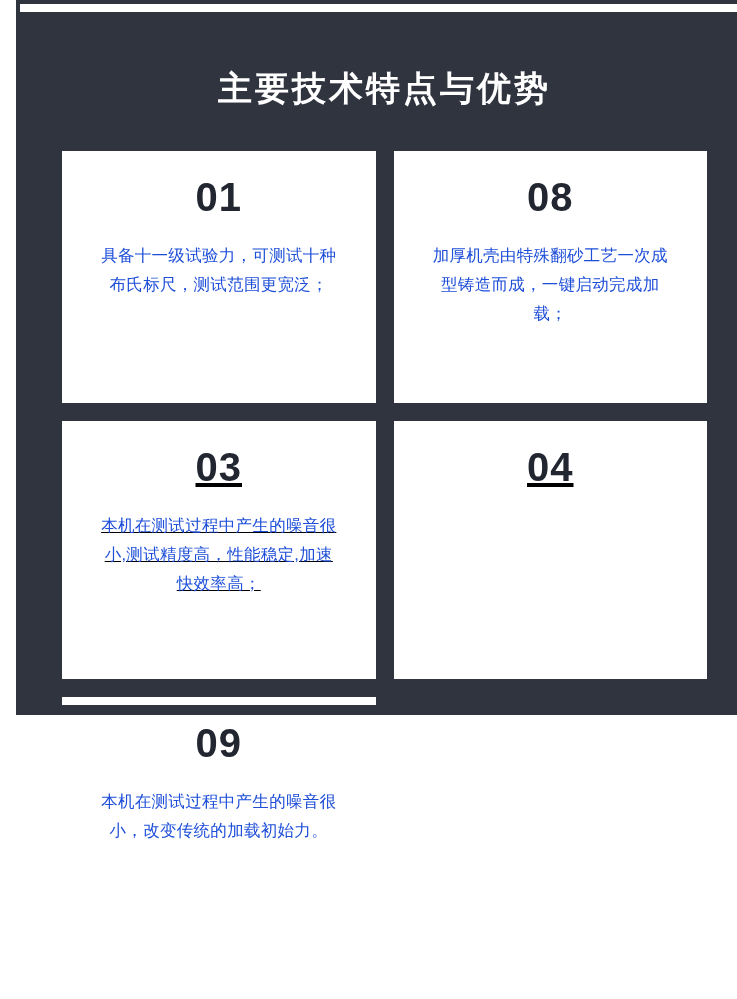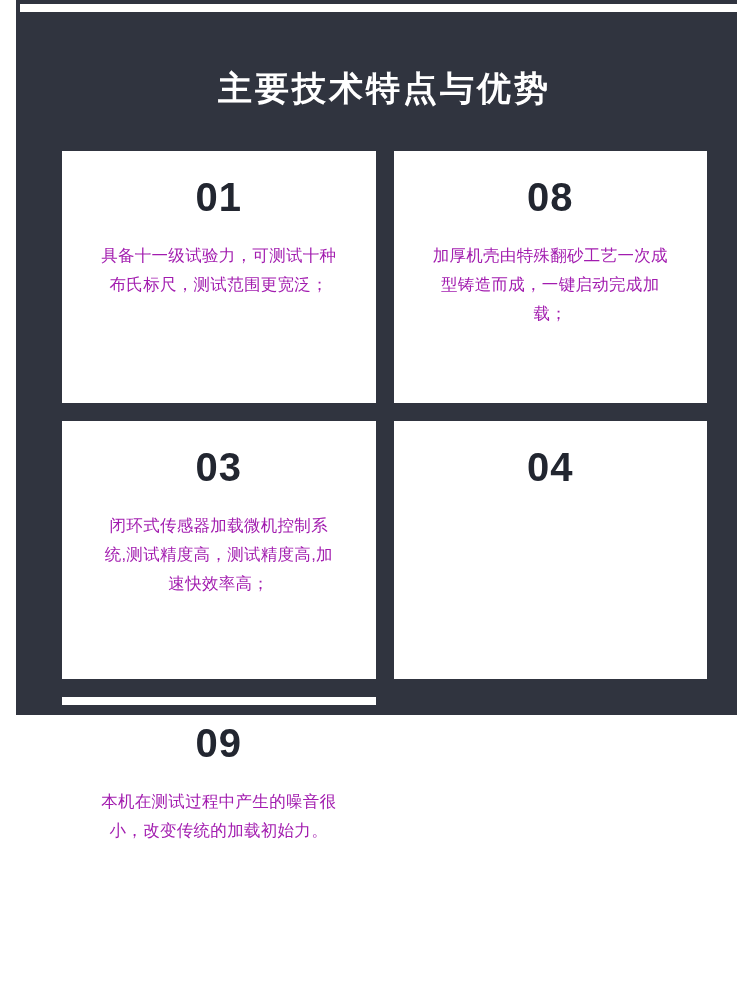--- a/index.html
+++ b/index.html
@@ -47,33 +47,33 @@
   }
   .card {
     background: #ffffff;
     box-sizing: border-box;
     padding: 26px 20px 20px 20px;
     display: flex;
     flex-direction: column;
     align-items: center;
   }
   .card-row-1 { height: 252px; }
-  .card-row-2 { height: 258px; }
+  .card-row-2 { height: 258px; text-decoration: underline; }
   .card-row-3 { height: 255px; }
   .card-num {
     font-size: 40px;
     font-weight: bold;
     color: #222630;
     letter-spacing: 1px;
     line-height: 1;
     margin-bottom: 24px;
   }
   .card-text {
     font-size: 16.5px;
-    color: #a21caf;
+    color: #1d4ed8;
     line-height: 1.75;
     text-align: center;
     letter-spacing: 0.3px;
     max-width: 240px;
   }
   .bottom-strip {
     position: absolute;
     left: 0;
     bottom: 0;
     width: 100%;
@@ -97,21 +97,21 @@
       <div class="card-text">具备十一级试验力，可测试十种布氏标尺，测试范围更宽泛；</div>
     </div>
 
     <div class="card card-row-1">
       <div class="card-num">08</div>
       <div class="card-text">加厚机壳由特殊翻砂工艺一次成型铸造而成，一键启动完成加载；</div>
     </div>
 
     <div class="card card-row-2">
       <div class="card-num">03</div>
-      <div class="card-text">闭环式传感器加载微机控制系统,测试精度高，测试精度高,加速快效率高；</div>
+      <div class="card-text">本机在测试过程中产生的噪音很小,测试精度高，性能稳定,加速快效率高；</div>
     </div>
 
     <div class="card card-row-2">
       <div class="card-num">04</div>
     </div>
 
     <div class="card card-row-3">
       <div class="card-num">09</div>
       <div class="card-text">本机在测试过程中产生的噪音很小，改变传统的加载初始力。</div>
     </div>

